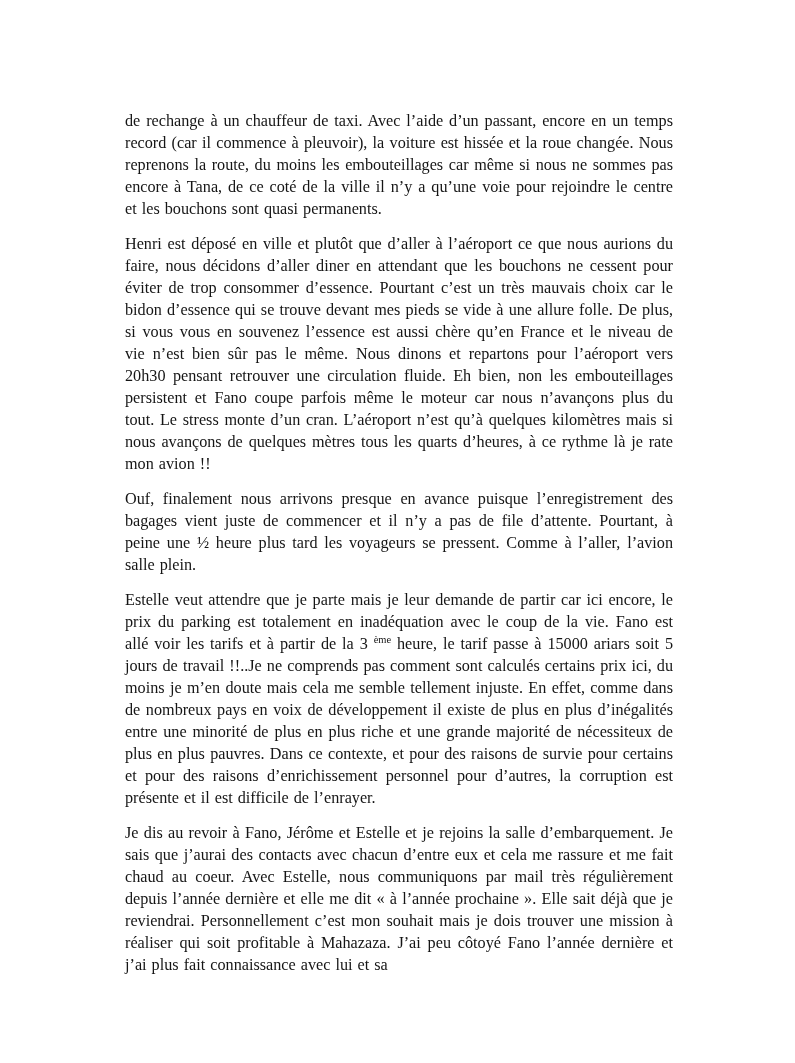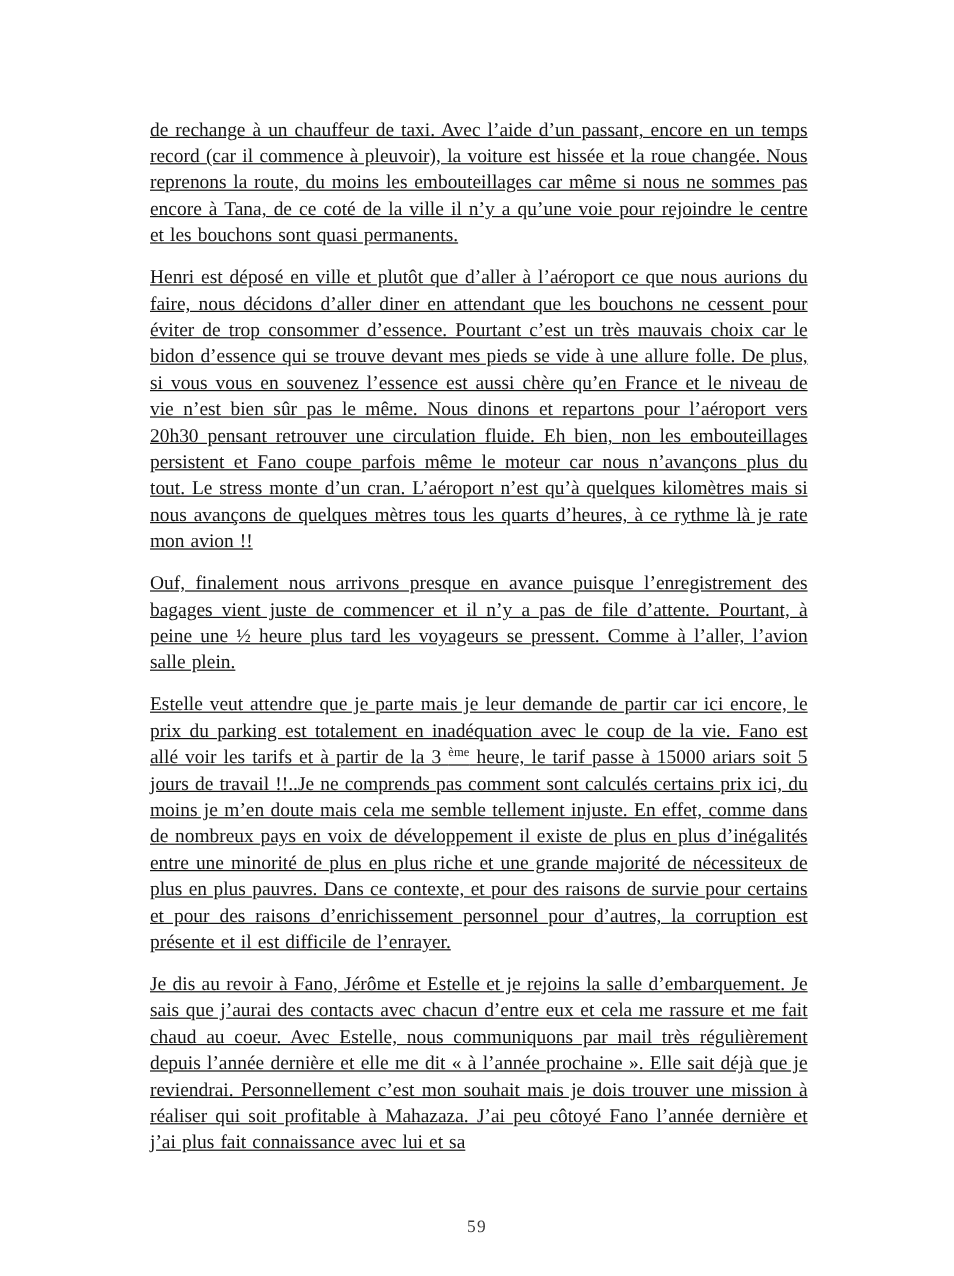--- a/index.html
+++ b/index.html
@@ -20,26 +20,25 @@
     inset: 0;
     background: #ffffff;
   }
   .text-block {
     position: absolute;
     left: 125px;
     top: 97px;
     width: 548px;
   }
   .text-block p {
-    margin: 0 0 13px 0;
+    margin: 13px 0 13px 0;
     font-size: 16.2px;
     line-height: 22px;
     text-align: justify;
     word-spacing: 1px;
-    text-decoration: underline;
   }
   .sup {
     font-size: 10.5px;
     line-height: 0;
     vertical-align: 6px;
   }
   .page-footer {
     position: absolute;
     left: 0;
     top: 1014px;
@@ -62,17 +61,14 @@
 
     <p>Henri est déposé en ville et plutôt que d’aller à l’aéroport ce que nous aurions du faire, nous décidons d’aller diner en attendant que les bouchons ne cessent pour éviter de trop consommer d’essence. Pourtant c’est un très  mauvais choix car le bidon d’essence qui se trouve devant mes pieds se vide à une allure folle. De plus,  si vous vous en souvenez l’essence est aussi chère qu’en France et le niveau de vie n’est bien sûr pas le même. Nous dinons et repartons pour l’aéroport vers 20h30 pensant retrouver une circulation fluide. Eh bien, non les embouteillages persistent et Fano coupe parfois  même le moteur  car nous n’avançons plus du tout.  Le stress monte  d’un  cran. L’aéroport n’est qu’à quelques kilomètres mais si nous avançons de quelques mètres tous les quarts d’heures, à ce rythme là je rate mon avion !!</p>
 
     <p>Ouf, finalement nous arrivons presque en avance puisque l’enregistrement des bagages vient juste de commencer et il n’y a pas de file d’attente. Pourtant, à peine une ½ heure plus tard les voyageurs se pressent. Comme à l’aller, l’avion salle plein.</p>
 
     <p><span>Estelle veut attendre que je parte mais je leur demande de partir car ici encore, le prix du parking est totalement en inadéquation   avec le coup de la vie. Fano est allé voir les tarifs et à partir de la 3 </span><sup class="sup">ème</sup><span> heure, le tarif passe à 15000 ariars soit 5 jours de travail !!..Je ne comprends pas comment sont calculés certains prix ici, du moins je m’en doute mais cela me semble tellement injuste. En effet, comme dans de nombreux pays en voix de développement il existe de plus en plus d’inégalités entre une minorité de plus en plus riche et une grande majorité de nécessiteux  de plus en plus pauvres. Dans ce contexte, et pour des raisons de survie pour certains et pour des raisons d’enrichissement personnel pour d’autres, la corruption est présente et il est difficile de l’enrayer.</span></p>
 
     <p>Je dis au revoir à Fano, Jérôme et Estelle et  je rejoins la salle d’embarquement.  Je sais que j’aurai des contacts avec chacun d’entre eux et cela me rassure et me fait chaud au coeur. Avec Estelle, nous communiquons par mail très régulièrement depuis l’année dernière et elle me dit « à l’année prochaine ». Elle sait déjà que je reviendrai. Personnellement c’est mon souhait mais je dois trouver une mission à réaliser qui soit profitable à Mahazaza.  J’ai peu  côtoyé  Fano l’année dernière et j’ai plus fait connaissance avec lui et sa</p>
   </main>
 
-  <footer class="page-footer">
-    <span class="page-number">59</span>
-  </footer>
 
 </div>
 
 </body></html>

